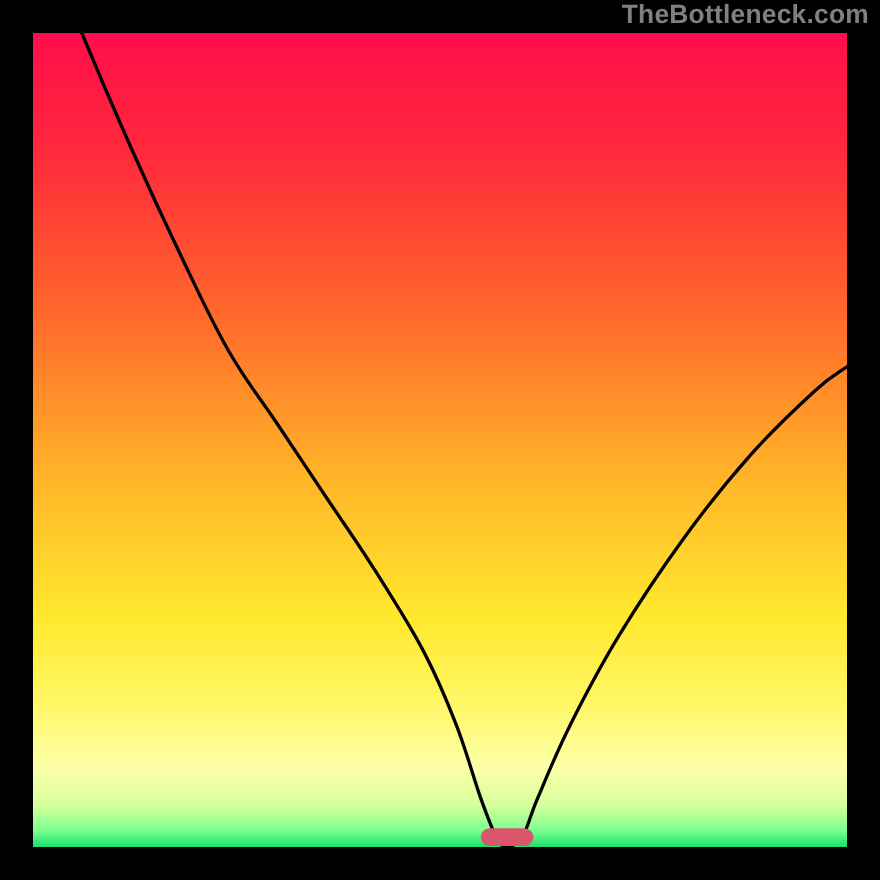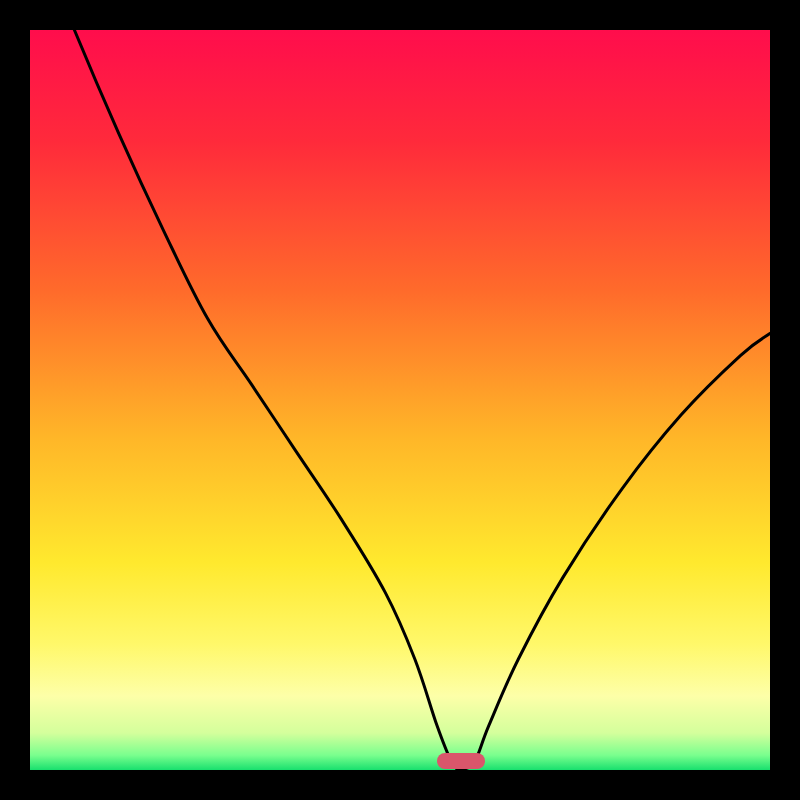--- a/index.html
+++ b/index.html
@@ -48,20 +48,21 @@
   svg.curve {
     position: absolute;
     inset: 0;
   }
 </style>
 </head>
 <body>
 
 <div class="frame">
 
+  <span class="watermark">TheBottleneck.com</span>
 
   <div class="plot">
     <div class="gradient" id="gradient" style="background: linear-gradient(rgb(255, 13, 76) 0%, rgb(255, 42, 59) 15%, rgb(255, 106, 43) 35%, rgb(255, 182, 40) 55%, rgb(255, 233, 46) 72%, rgb(255, 248, 106) 83%, rgb(253, 255, 168) 90%, rgb(212, 255, 156) 95%, rgb(122, 255, 142) 98%, rgb(24, 224, 110) 100%);"></div>
 
     <svg class="curve" id="curve" viewBox="0 0 740 740" preserveAspectRatio="none">
       <path id="curve-left" fill="none" stroke="#000" stroke-width="3" stroke-linecap="round" stroke-linejoin="round" d="M 0.00 -111.00 C 7.99 -91.02, 28.42 -38.63, 44.40 0.00 C 60.38 38.63, 72.82 67.64, 88.80 103.60 C 104.78 139.56, 117.22 166.50, 133.20 199.80 C 149.18 233.10, 161.62 260.63, 177.60 288.60 C 193.58 316.57, 206.02 331.22, 222.00 355.20 C 237.98 379.18, 250.42 397.82, 266.40 421.80 C 282.38 445.78, 294.82 463.09, 310.80 488.40 C 326.78 513.71, 341.88 537.09, 355.20 562.40 C 368.52 587.71, 375.48 605.02, 384.80 629.00 C 394.12 652.98, 400.34 676.95, 407.00 695.60 C 413.66 714.25, 417.80 724.61, 421.80 732.60 C 425.80 740.59, 427.87 738.67, 429.20 740.00"></path>
       <path id="curve-right" fill="none" stroke="#000" stroke-width="3" stroke-linecap="round" stroke-linejoin="round" d="M 429.20 740.00 C 431.86 738.67, 438.67 740.59, 444.00 732.60 C 449.33 724.61, 450.81 714.25, 458.80 695.60 C 466.79 676.95, 475.08 655.64, 488.40 629.00 C 501.72 602.36, 514.15 578.24, 532.80 547.60 C 551.45 516.96, 570.69 488.10, 592.00 458.80 C 613.31 429.50, 629.89 408.78, 651.20 384.80 C 672.51 360.82, 694.42 340.25, 710.40 325.60 C 726.38 310.95, 734.67 307.40, 740.00 303.40"></path>
     </svg>
 
     <div class="marker" id="marker" style="width: 48px; height: 16px; left: 406.68px; top: 723.12px;"></div>

